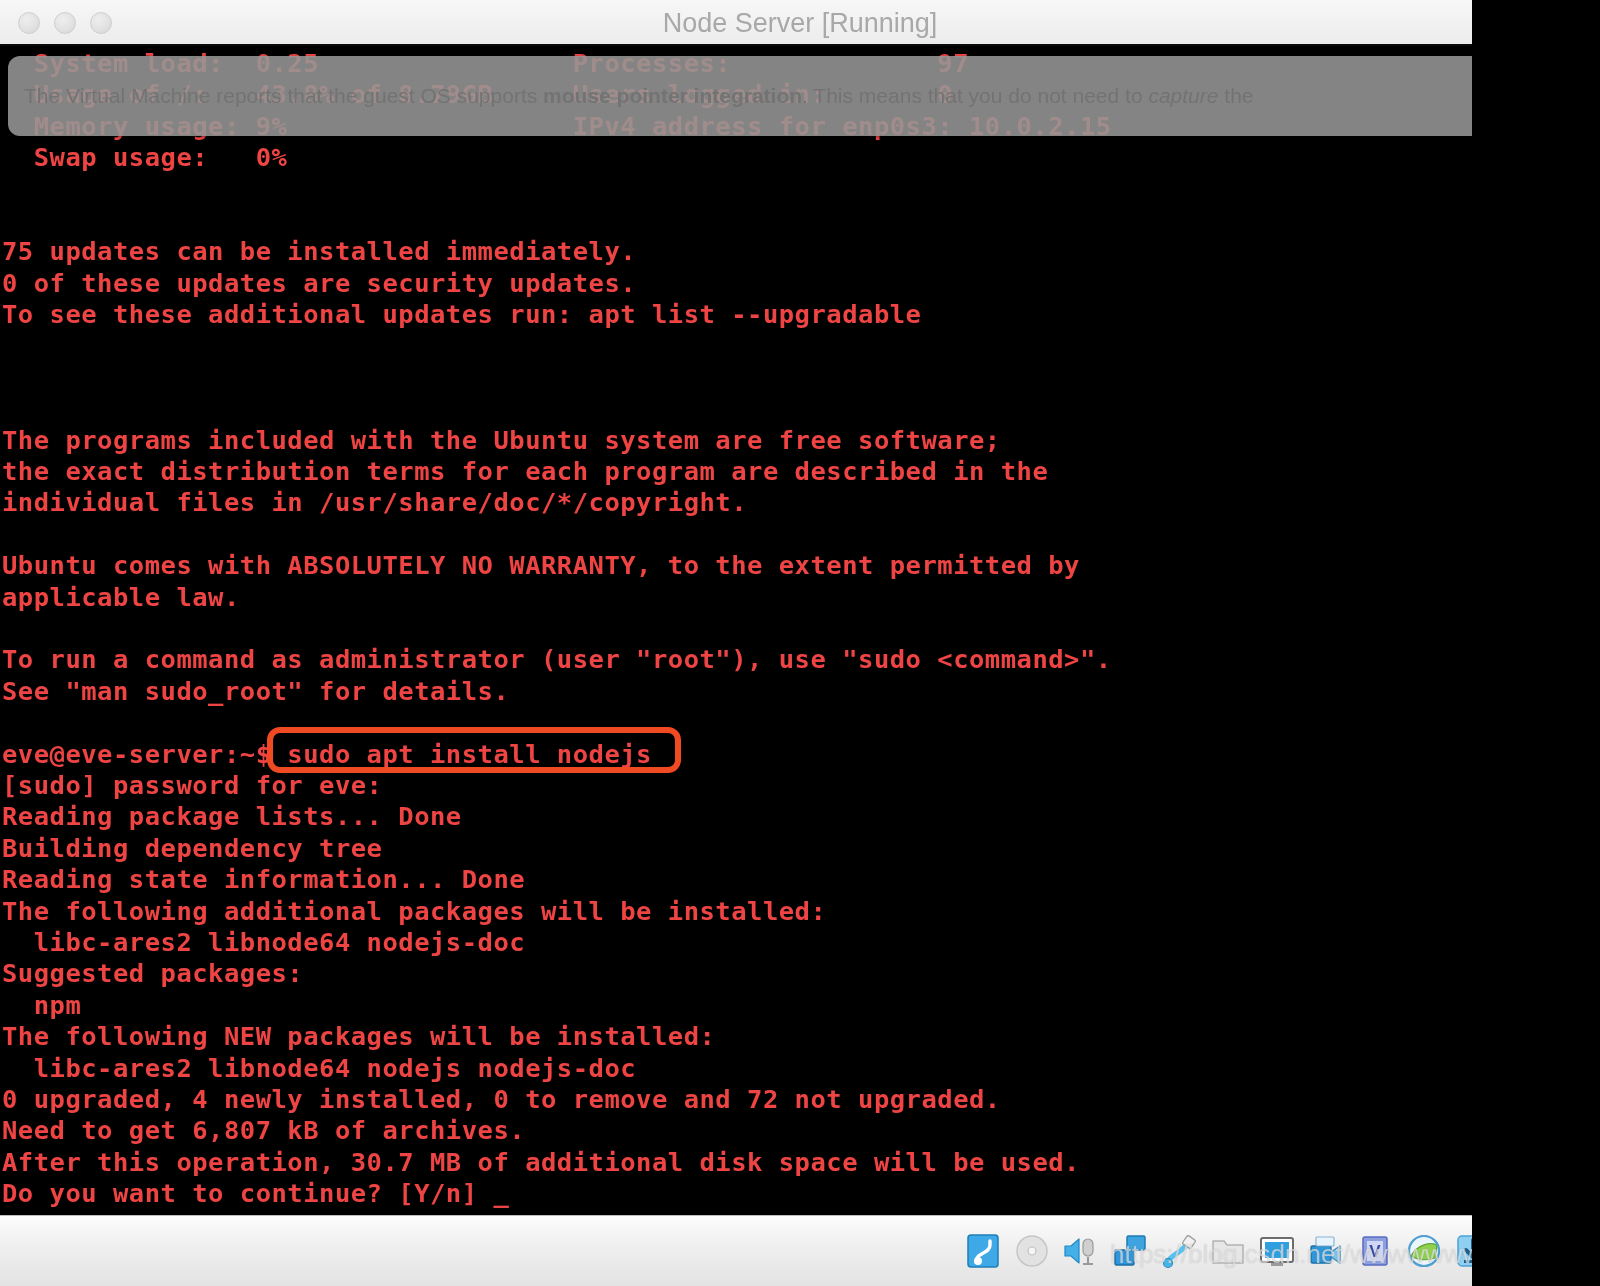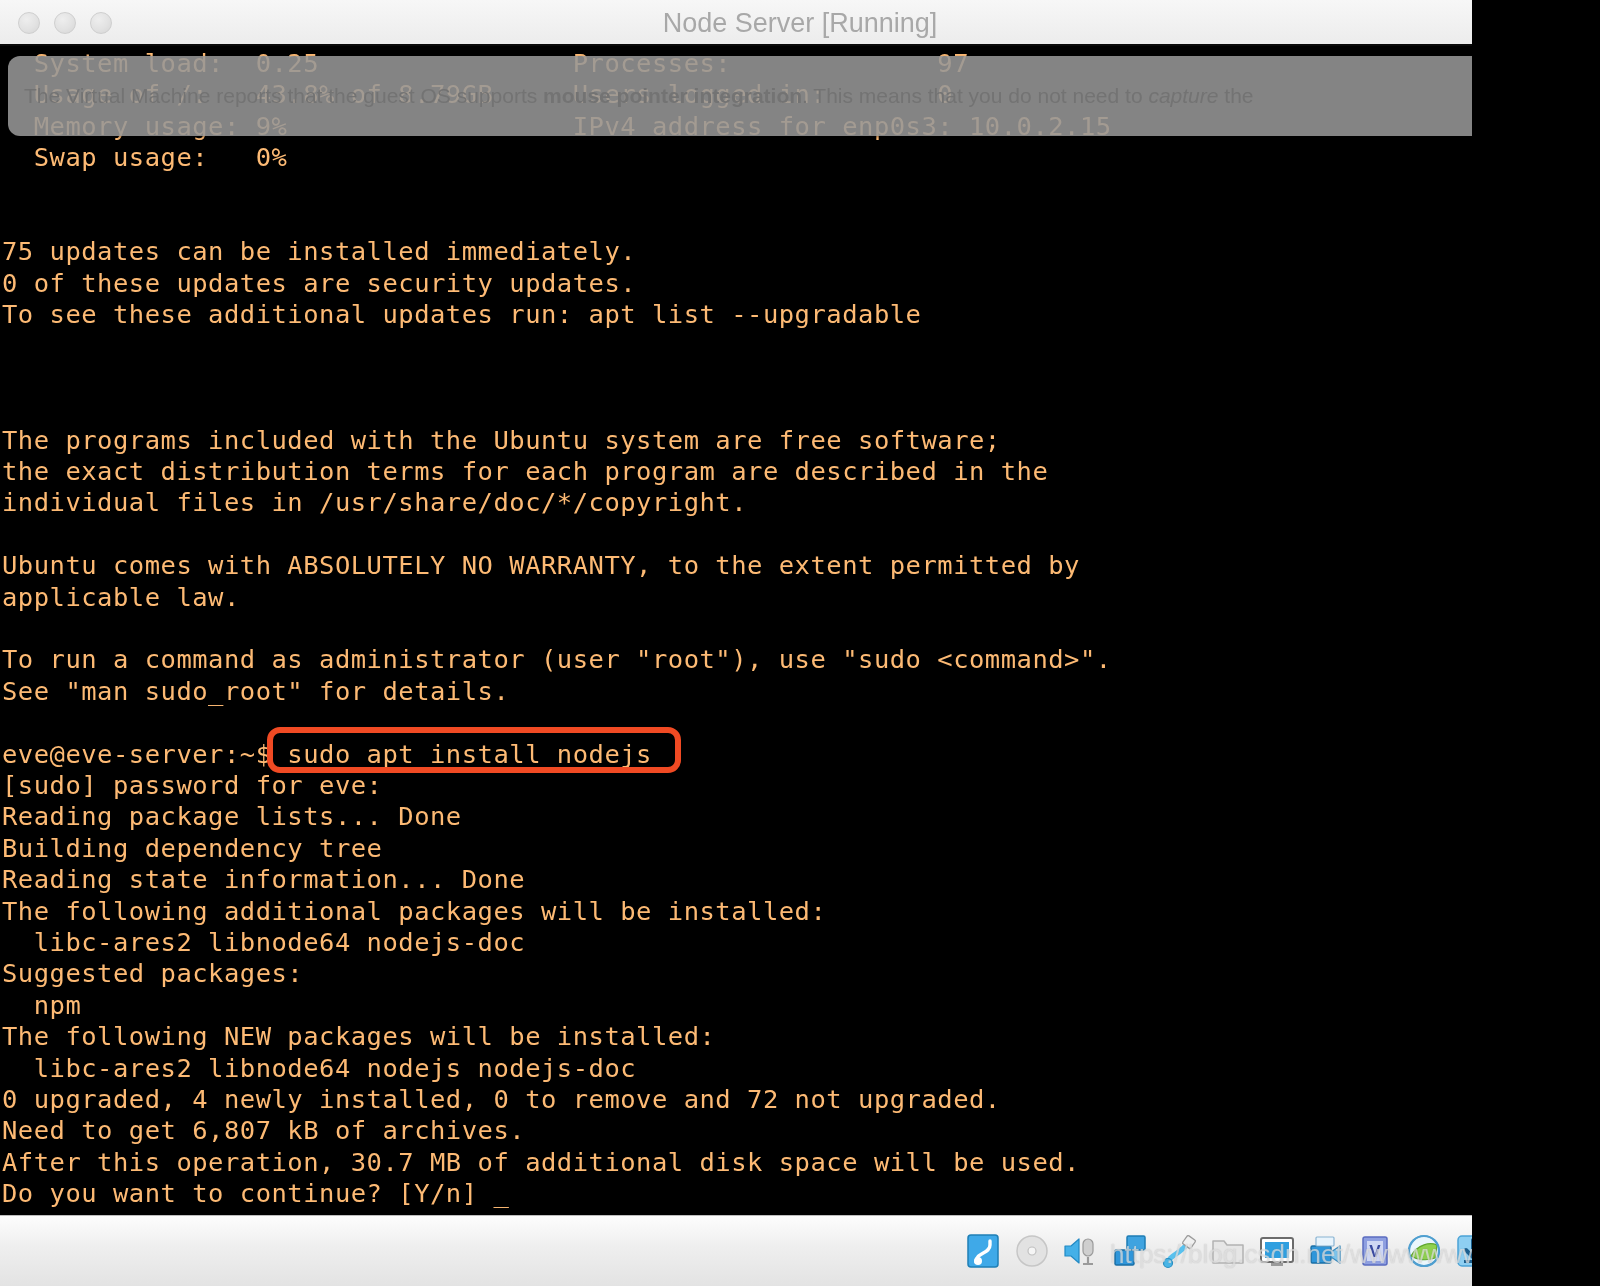--- a/index.html
+++ b/index.html
@@ -62,29 +62,30 @@
   }
 
   
   #terminal {
     position: absolute;
     left: 0;
     top: 48px;
     width: 1600px;
     height: 1167px;
     background: #000000;
-    color: #fdba74;
+    color: #ef4444;
     font-family: "DejaVu Sans Mono", "Liberation Mono", monospace;
     font-size: 25.5px;
     line-height: 31.4px;
     letter-spacing: 0.5px;
     white-space: pre;
     padding: 0 0 0 2px;
     box-sizing: border-box;
     overflow: hidden;
+    font-weight: bold;
   }
   #terminal .line {
     height: 31.4px;
     white-space: pre;
   }
 
   
   #notification {
     position: absolute;
     left: 8px;

